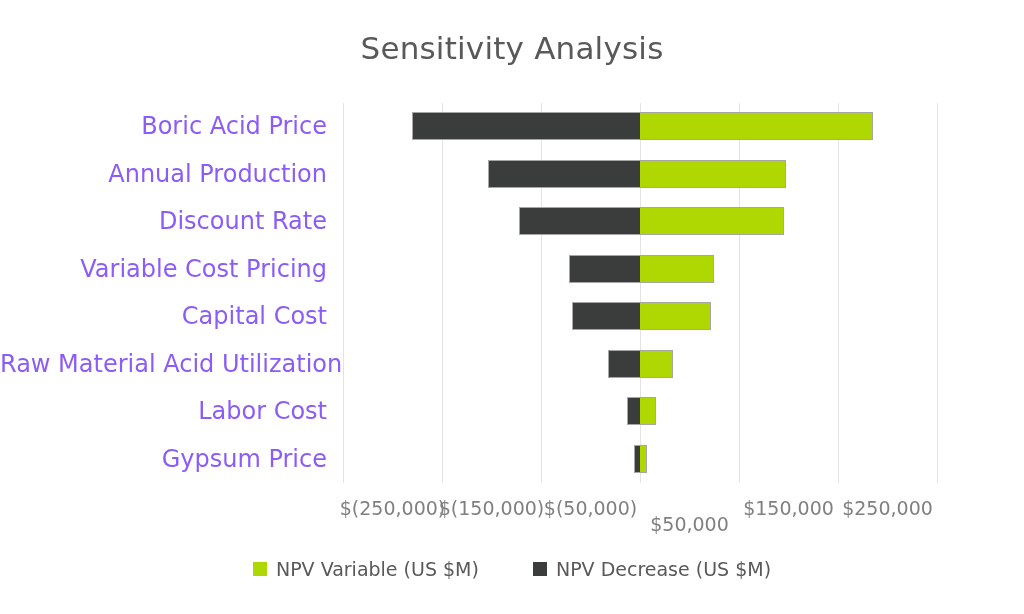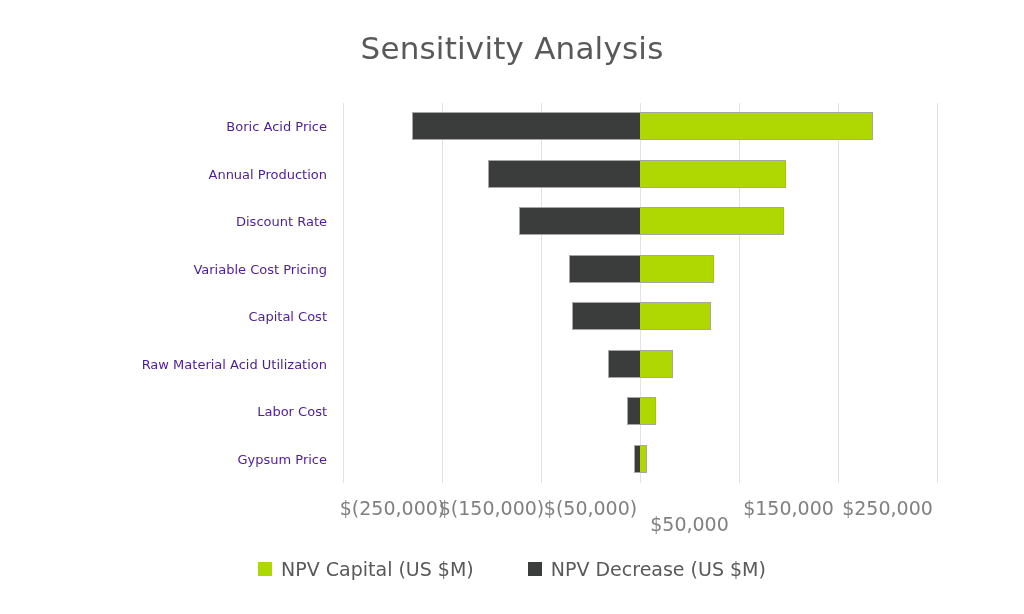--- a/index.html
+++ b/index.html
@@ -78,22 +78,22 @@
     width: 327px;
     height: 380px;
   }
   .cat-label {
     position: absolute;
     right: 0;
     width: 327px;
     height: 47.5px;
     line-height: 47.5px;
     text-align: right;
-    font-size: 13px;
-    color: #4c1d95;
+    font-size: 24px;
+    color: #8b5cf6;
     white-space: nowrap;
   }
   
   #x-labels {
     position: absolute;
     left: 343px;
     top: 494px;
     width: 594px;
     height: 32px;
   }
@@ -198,21 +198,21 @@
       <div class="x-label" style="left: 148.5px;">$(150,000)</div>
       <div class="x-label" style="left: 247.5px;">$(50,000)</div>
       <div class="x-label" style="left: 346.5px; margin-top: 16px;">$50,000</div>
       <div class="x-label" style="left: 445.5px;">$150,000</div>
       <div class="x-label" style="left: 544.5px;">$250,000</div>
     </div>
 
   <div id="legend">
       <div class="legend-item">
         <span class="legend-swatch" style="background: rgb(175, 216, 3);"></span>
-        <span class="legend-label">NPV Capital (US $M)</span>
+        <span class="legend-label">NPV Variable (US $M)</span>
       </div>
       <div class="legend-item">
         <span class="legend-swatch" style="background: rgb(58, 61, 60);"></span>
         <span class="legend-label">NPV Decrease (US $M)</span>
       </div>
     </div>
 
 </div>
 
 </body></html>

